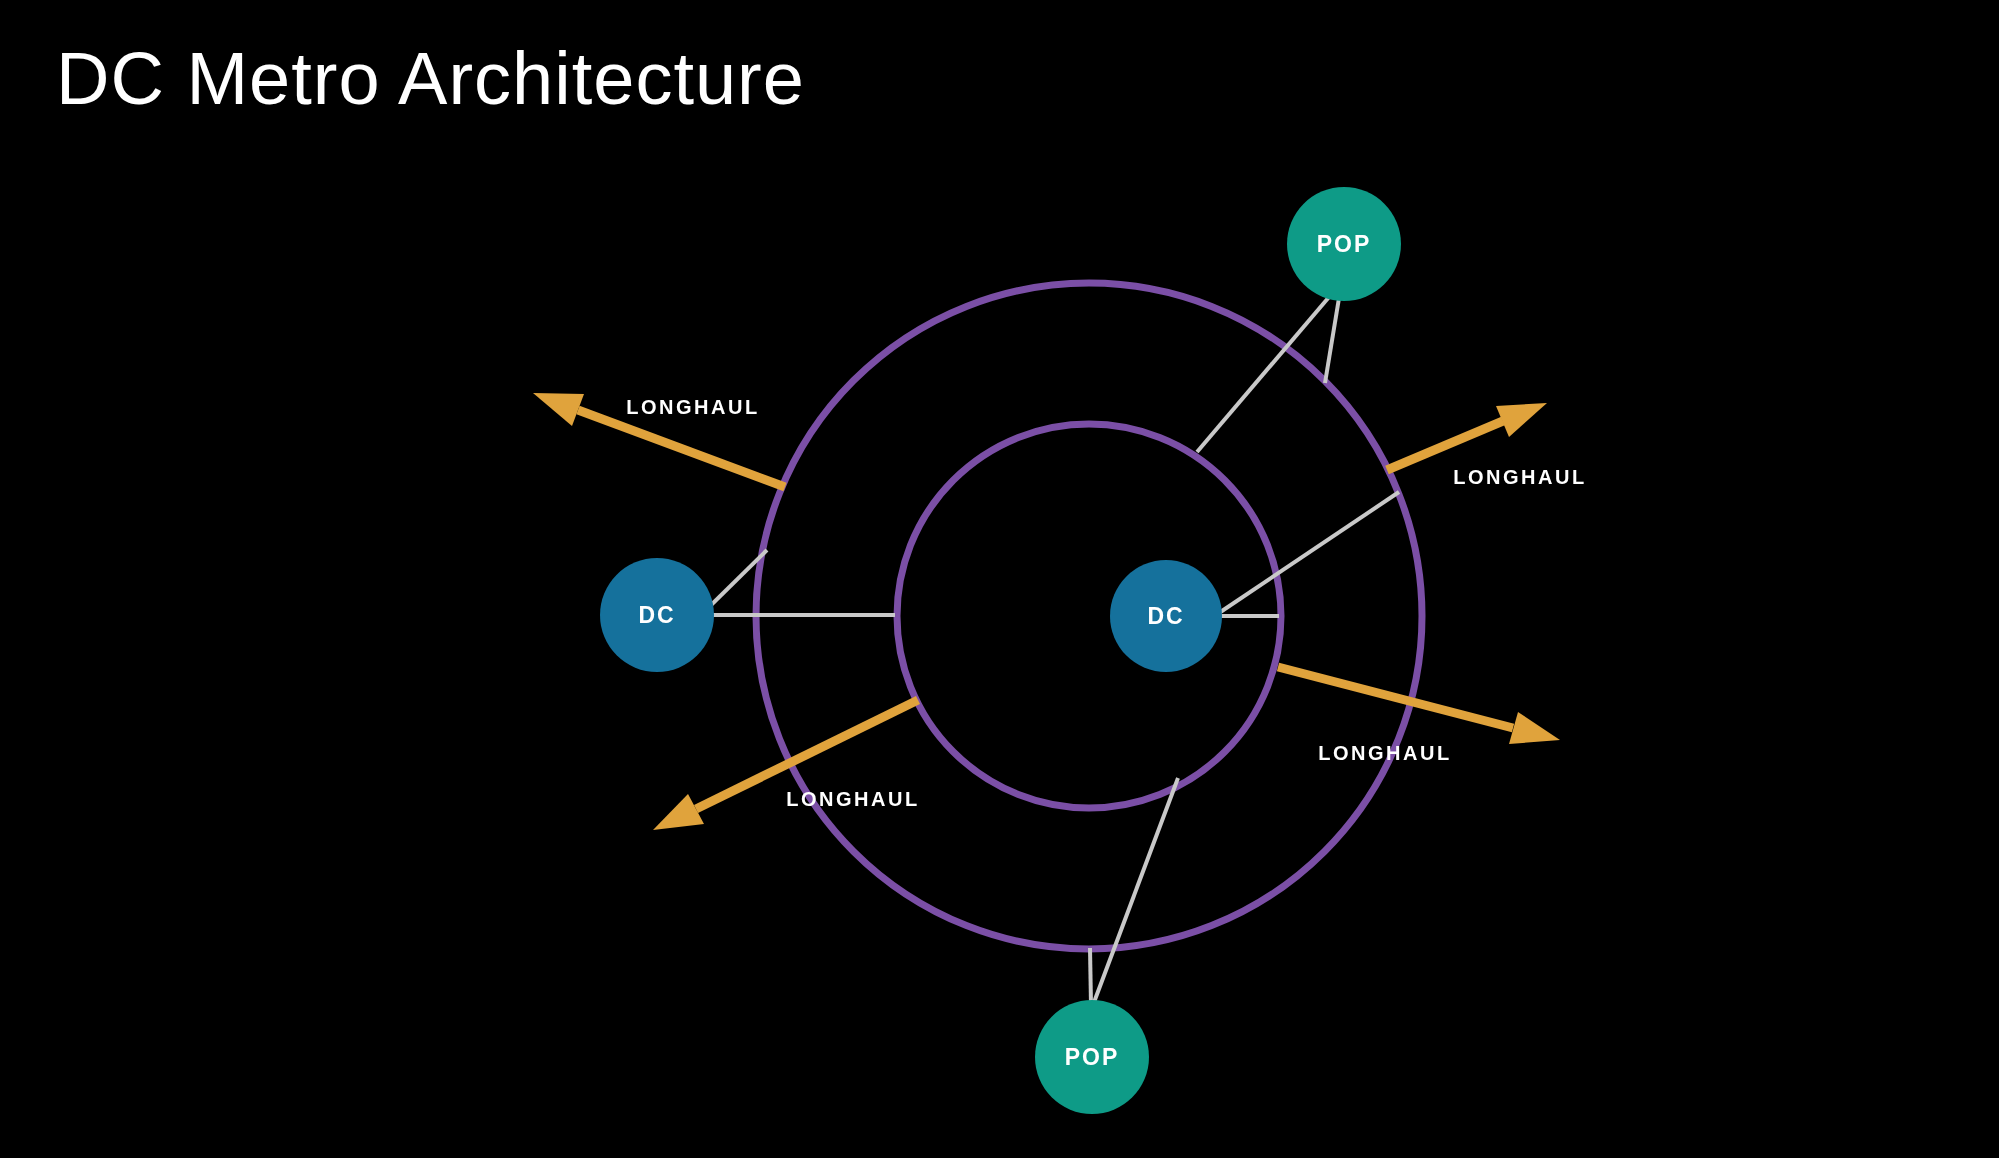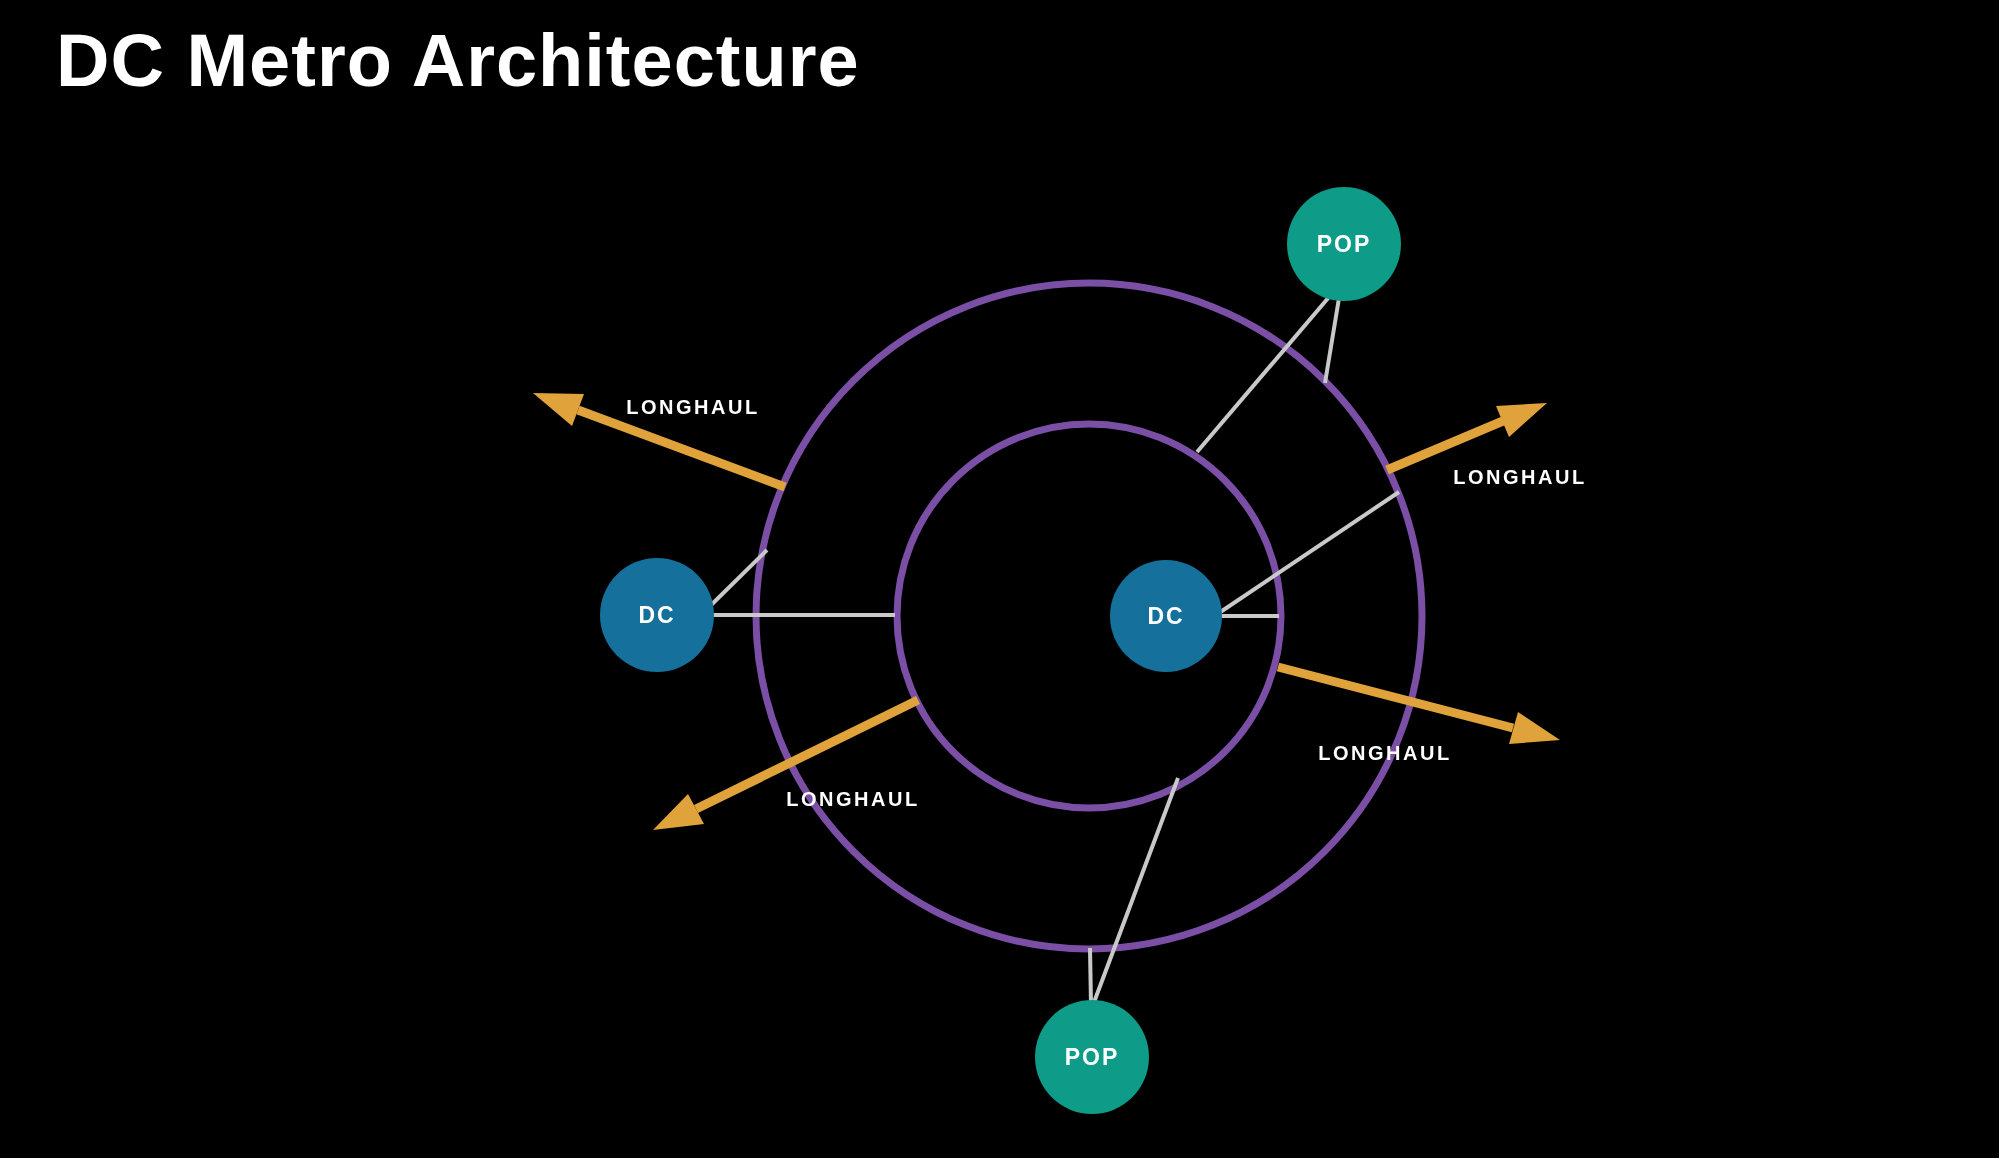--- a/index.html
+++ b/index.html
@@ -11,23 +11,23 @@
     position: relative;
     width: 1999px;
     height: 1158px;
     background: var(--background, #000);
     overflow: hidden;
     font-family: "Liberation Sans", sans-serif;
   }
   .page-title {
     position: absolute;
     left: 56px;
-    top: 24px;
+    top: 42px;
     font-size: 74px;
-    font-weight: 700;
+    font-weight: 400;
     letter-spacing: 1px;
     line-height: 1;
     color: var(--title-text, #fff);
     white-space: nowrap;
   }
   .diagram-svg { position: absolute; inset: 0; }
 
   .ring {
     fill: none;
     stroke: var(--ring, #7B4FA6);

